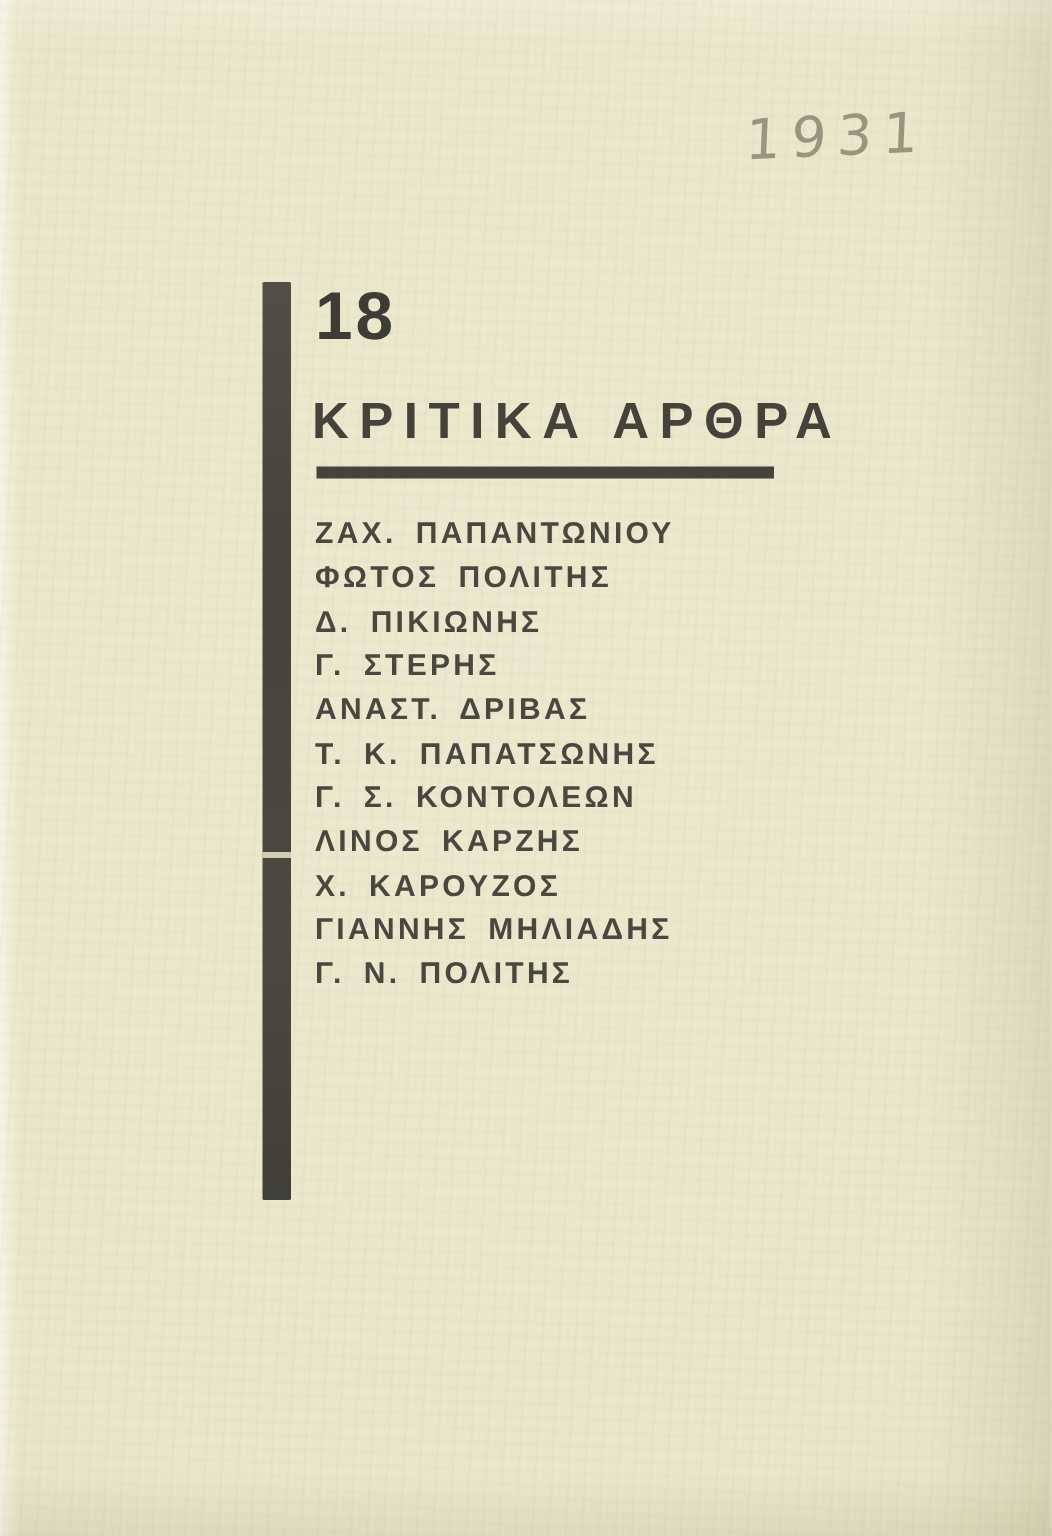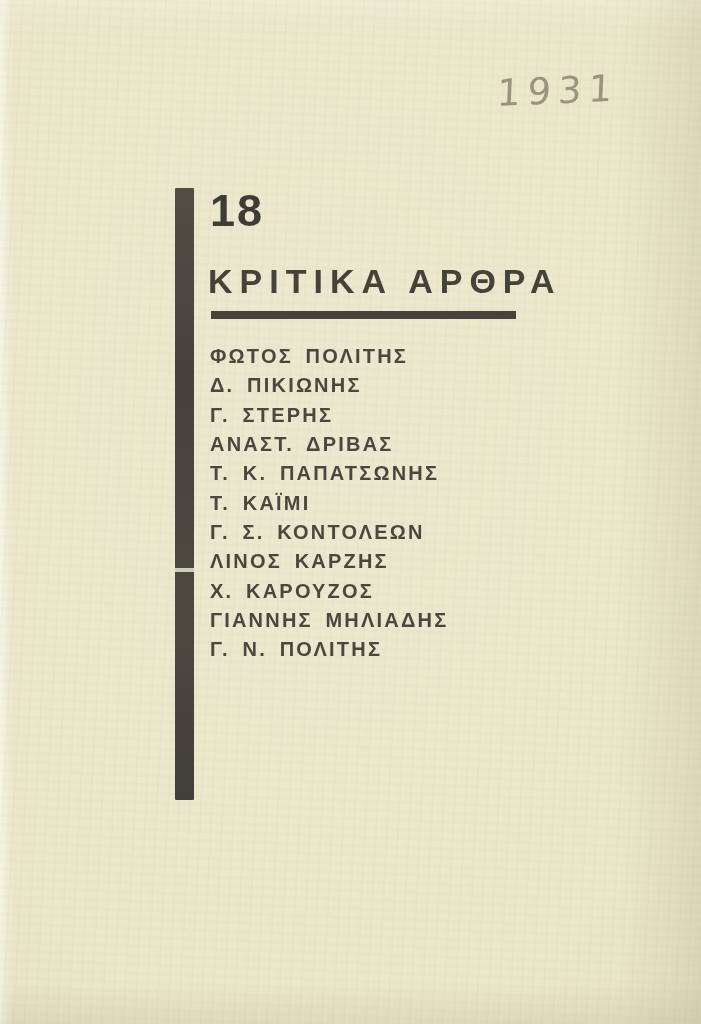--- a/index.html
+++ b/index.html
@@ -131,26 +131,26 @@
     <div class="bar-gap"></div>
   </div>
 
   <div class="issue-number">18</div>
 
   <div class="page-title">ΚΡΙΤΙΚΑ ΑΡΘΡΑ</div>
 
   <div class="title-rule"></div>
 
   <div class="author-list">
+    <div class="author-item">ΖΑΧ. ΠΑΠΑΝΤΩΝΙΟΥ</div>
     <div class="author-item">ΦΩΤΟΣ ΠΟΛΙΤΗΣ</div>
     <div class="author-item">Δ. ΠΙΚΙΩΝΗΣ</div>
     <div class="author-item">Γ. ΣΤΕΡΗΣ</div>
     <div class="author-item">ΑΝΑΣΤ. ΔΡΙΒΑΣ</div>
     <div class="author-item">Τ. Κ. ΠΑΠΑΤΣΩΝΗΣ</div>
-    <div class="author-item">Τ. ΚΑΪΜΙ</div>
     <div class="author-item">Γ. Σ. ΚΟΝΤΟΛΕΩΝ</div>
     <div class="author-item">ΛΙΝΟΣ ΚΑΡΖΗΣ</div>
     <div class="author-item">Χ. ΚΑΡΟΥΖΟΣ</div>
     <div class="author-item">ΓΙΑΝΝΗΣ ΜΗΛΙΑΔΗΣ</div>
     <div class="author-item">Γ. Ν. ΠΟΛΙΤΗΣ</div>
   </div>
 
 </div>
 
 </body></html>

